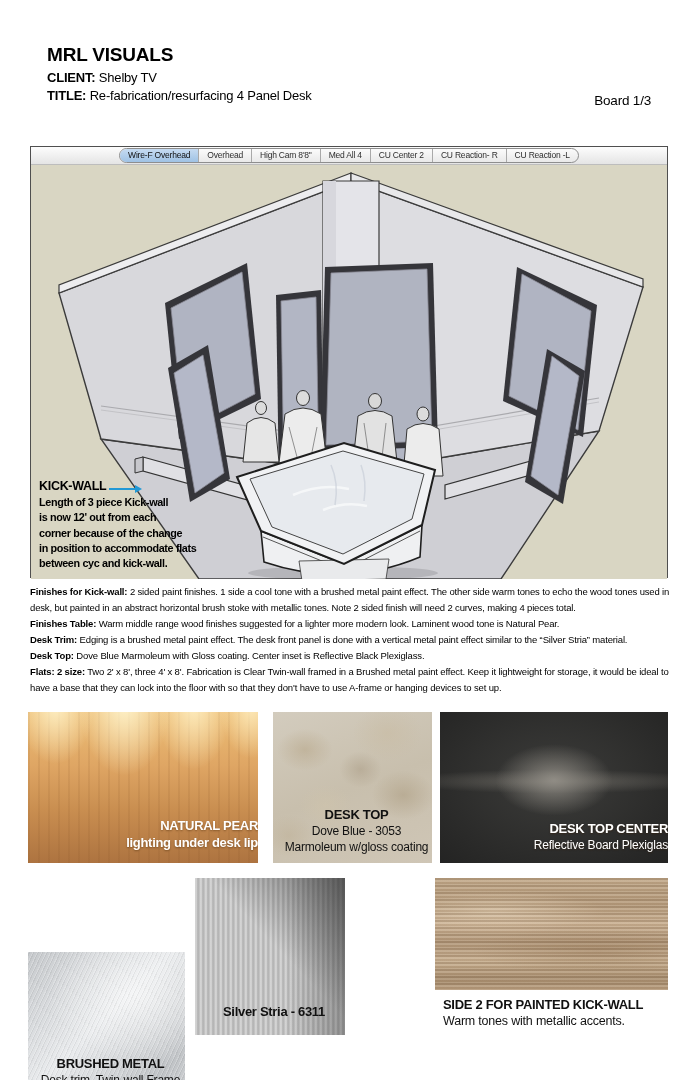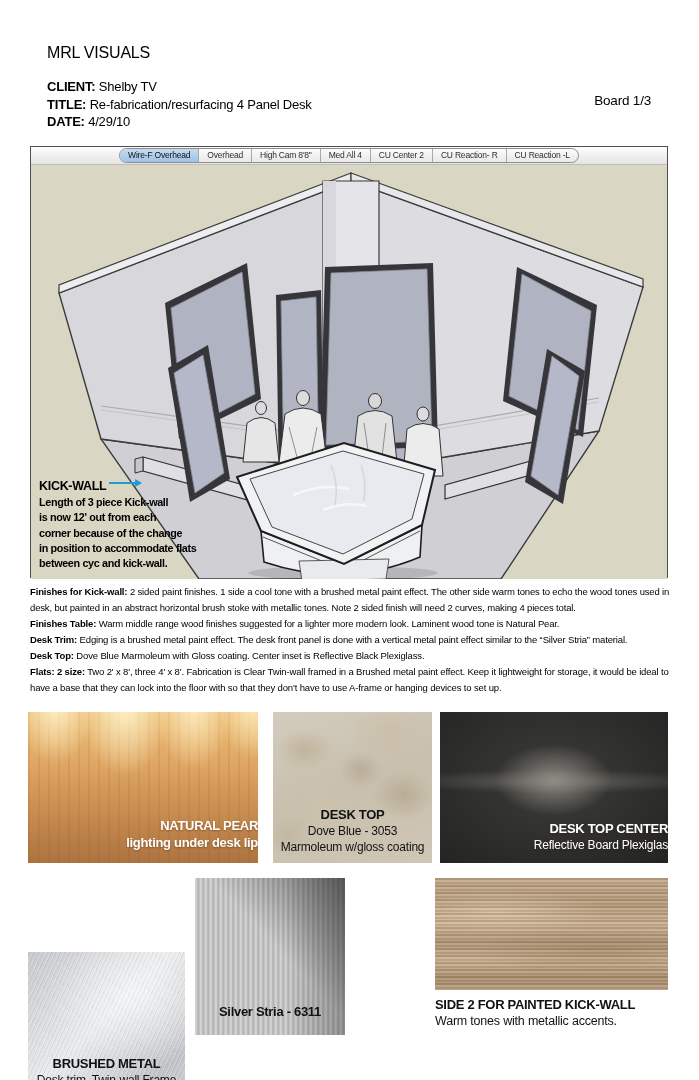--- a/index.html
+++ b/index.html
@@ -3,55 +3,55 @@
 <meta charset="utf-8">
 <style>
   html,body{margin:0;padding:0;}
   body{
     width:699px;height:1080px;position:relative;background:#ffffff;
     font-family:"Liberation Sans",sans-serif;color:#000;overflow:hidden;
   }
   .b{font-weight:bold;}
   
   .hdr{position:absolute;left:47px;top:44px;width:604px;}
-  .company{font-size:16px;font-weight:normal;letter-spacing:-.2px;margin-bottom:16px;}
+  .company{font-size:19px;font-weight:bold;letter-spacing:-.2px;margin-bottom:3px;}
   .hdr-line{font-size:13px;line-height:17.5px;letter-spacing:-.2px;}
   .board-num{position:absolute;right:48px;top:93px;font-size:13.5px;letter-spacing:-.2px;}
   
   .viewport{position:absolute;left:30px;top:146px;width:638px;height:432px;
     border:1px solid #4f4f4f;box-sizing:border-box;background:#d9d6c3;}
   .tabbar{height:17px;background:linear-gradient(#fdfdfd,#e4e4e4);
     border-bottom:1px solid #bdbdbd;display:flex;justify-content:center;align-items:center;}
   .tabs{display:flex;border:1px solid #8e8e8e;border-radius:8px;overflow:hidden;
     background:linear-gradient(#fbfbfb,#e9e9e9);height:13px;}
   .tab{font-size:8.5px;line-height:13px;padding:0 8px;color:#2e2e2e;
     border-right:1px solid #a9a9a9;white-space:nowrap;letter-spacing:-.2px;cursor:default;}
   .tab:last-child{border-right:none;}
   .tab.selected{background:linear-gradient(#c6dbf1,#9fc2e4);color:#111;}
   .scene{position:relative;width:636px;height:414px;}
   .scene svg{position:absolute;left:0;top:0;}
   
   .annotation{position:absolute;left:8px;top:314px;width:205px;}
-  .ann-head-row{display:flex;align-items:flex-start;gap:3px;margin-bottom:2px;}
+  .ann-head-row{display:flex;align-items:flex-end;gap:3px;margin-bottom:2px;}
   .ann-head{font-size:12.5px;font-weight:bold;letter-spacing:-.3px;}
   .arrow{display:inline-flex;align-items:center;}
   .arrow-line{width:26px;height:2.5px;background:#2299d5;}
   .arrow-tip{width:0;height:0;border-left:7px solid #2299d5;
     border-top:4.5px solid transparent;border-bottom:4.5px solid transparent;}
   .ann-line{font-size:10.8px;font-weight:bold;line-height:15.3px;letter-spacing:-.35px;}
   
   .notes{position:absolute;left:30px;top:584px;width:641px;}
   .note{margin:0;font-size:9.5px;line-height:16px;letter-spacing:-.15px;}
   
   .sw{position:absolute;overflow:hidden;}
   .sw-text{position:absolute;left:0;right:0;text-align:center;}
   .sw-b{font-size:13px;font-weight:bold;letter-spacing:-.3px;line-height:17px;}
   .sw-r{font-size:12px;letter-spacing:-.2px;line-height:16px;}
   .light{color:#fff;text-shadow:0 1px 2px rgba(60,30,0,.45);text-align:right;}
-  .dark{color:#111;}
+  .dark{color:#111;padding-left:8px;}
   .sw-pear{left:28px;top:712px;width:230px;height:151px;
     background:
       radial-gradient(55px 85px at 12% -5%, rgba(255,242,200,.95), rgba(255,242,200,0) 70%),
       radial-gradient(65px 105px at 42% -8%, rgba(255,245,206,1), rgba(255,245,206,0) 72%),
       radial-gradient(55px 95px at 72% -6%, rgba(255,240,196,.95), rgba(255,240,196,0) 70%),
       radial-gradient(45px 75px at 97% -4%, rgba(255,238,192,.9), rgba(255,238,192,0) 70%),
       repeating-linear-gradient(90deg, rgba(122,74,32,.10) 0 2px, rgba(122,74,32,0) 2px 10px),
       linear-gradient(180deg,#edbe76 0%,#dfa664 35%,#c98e50 65%,#ad7340 100%);}
   .sw-marmo{left:273px;top:712px;width:159px;height:151px;
     background:
@@ -88,21 +88,20 @@
 </style>
 </head>
 <body>
 
 <div class="page">
 
   <header class="hdr">
     <div class="company">MRL VISUALS</div>
     <div class="hdr-line"><span class="b">CLIENT:</span><span> Shelby TV</span></div>
     <div class="hdr-line"><span class="b">TITLE:</span><span> Re-fabrication/resurfacing 4 Panel Desk</span></div>
-    <div class="hdr-line"><span class="b">DATE:</span><span> 4/29/10</span></div>
   </header>
   <div class="board-num">Board 1/3</div>
 
   <section class="viewport">
     <div class="tabbar">
       <div class="tabs">
         <div class="tab selected">Wire-F Overhead</div>
         <div class="tab">Overhead</div>
         <div class="tab">High Cam 8'8"</div>
         <div class="tab">Med All 4</div>

